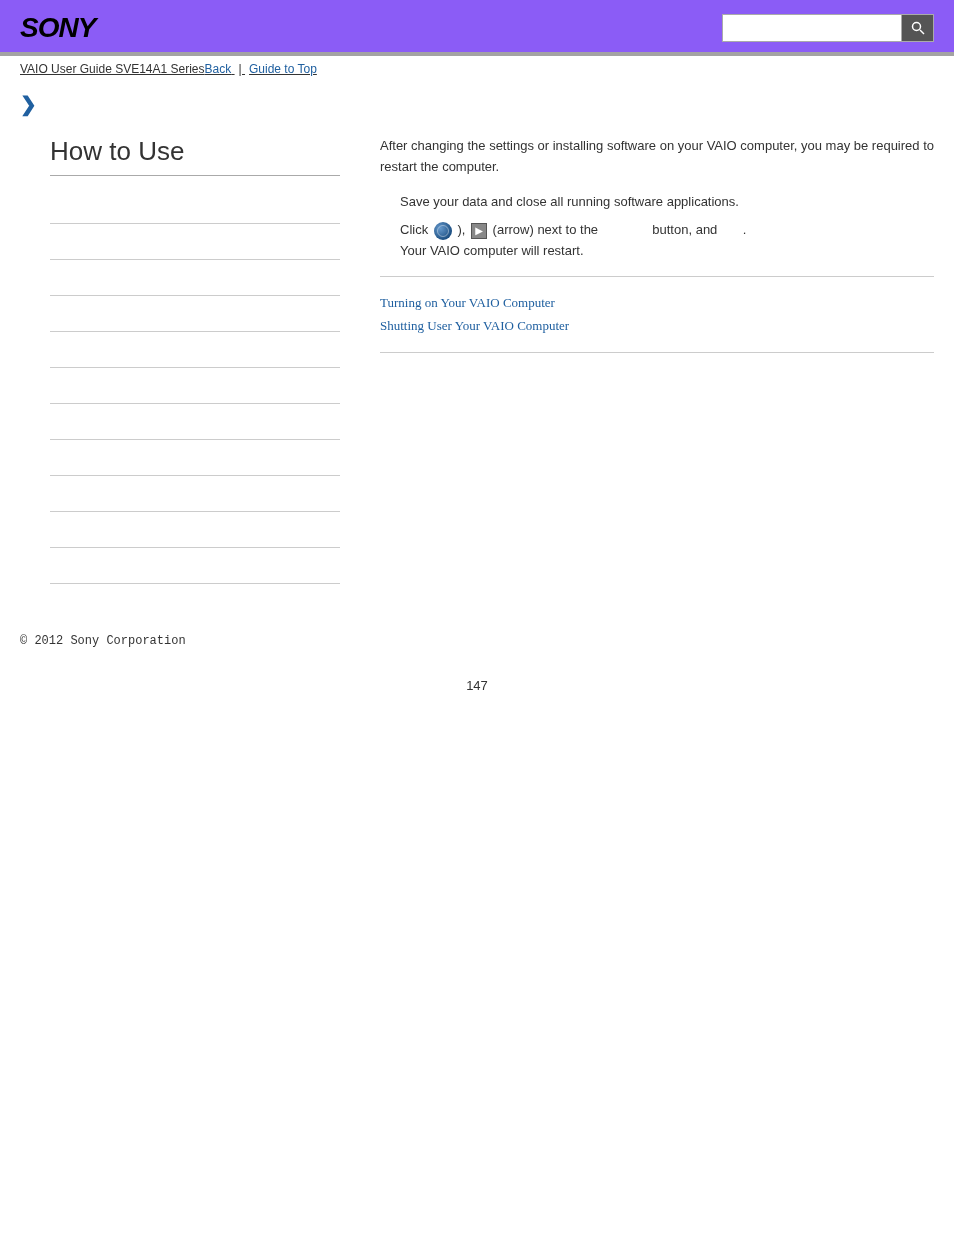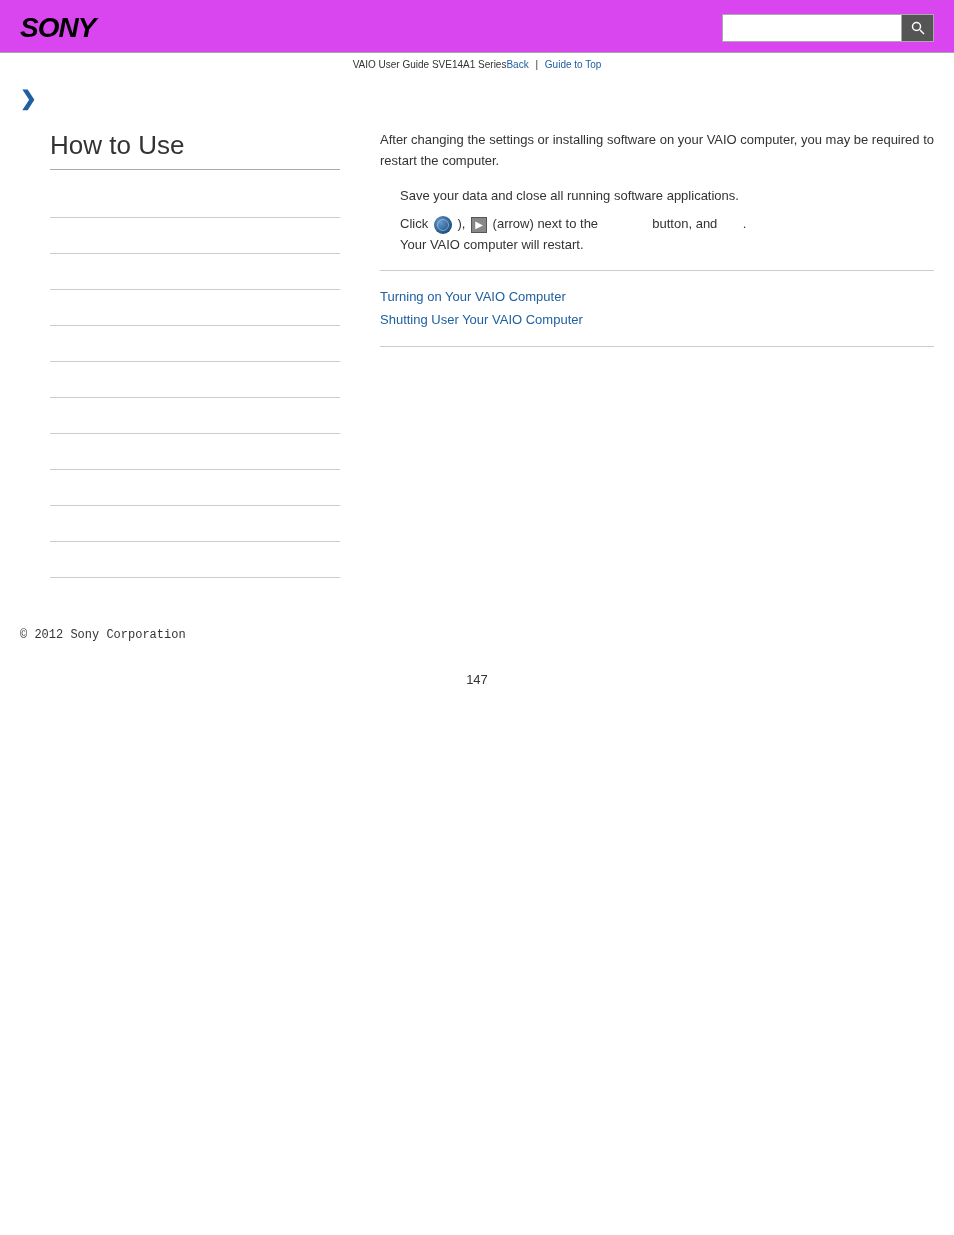--- a/index.html
+++ b/index.html
@@ -11,22 +11,22 @@
       width: 954px;
       min-height: 1235px;
     }
 
     
     .header {
       display: flex;
       align-items: center;
       justify-content: space-between;
       padding: 12px 20px 8px 20px;
-      border-bottom: 1px solid #a3a3a3;
-      background: #d946ef;
+      border-bottom: 4px solid #a3a3a3;
+      background: #8b5cf6;
     }
     .sony-logo {
       font-size: 28px;
       font-weight: 900;
       letter-spacing: -1px;
       color: #000;
       font-style: italic;
     }
     .search-area {
       display: flex;
@@ -48,24 +48,25 @@
       border-left: none;
       cursor: pointer;
       display: flex;
       align-items: center;
       justify-content: center;
     }
 
     
     .nav-bar {
       display: flex;
-      justify-content: center;
+      justify-content: flex-start;
       align-items: center;
       padding: 6px 20px;
-      font-size: 10px;
+      font-size: 12px;
+      text-decoration: underline;
     }
     .nav-bar .guide-title {
       color: #333;
     }
     .nav-bar .nav-links a {
       color: #2060a0;
       text-decoration: none;
     }
     .nav-bar .nav-links .separator {
       margin: 0 4px;
@@ -161,20 +162,21 @@
       color: #fff;
     }
     .content-divider {
       border: none;
       border-top: 1px solid #ccc;
       margin: 14px 0;
     }
     .content-links {
       font-size: 13px;
       line-height: 1.8;
+      font-family: Liberation Serif, serif;
     }
     .content-links a {
       color: #2060a0;
       text-decoration: none;
       display: block;
     }
     .content-divider-bottom {
       border: none;
       border-top: 1px solid #ccc;
       margin: 14px 0;

